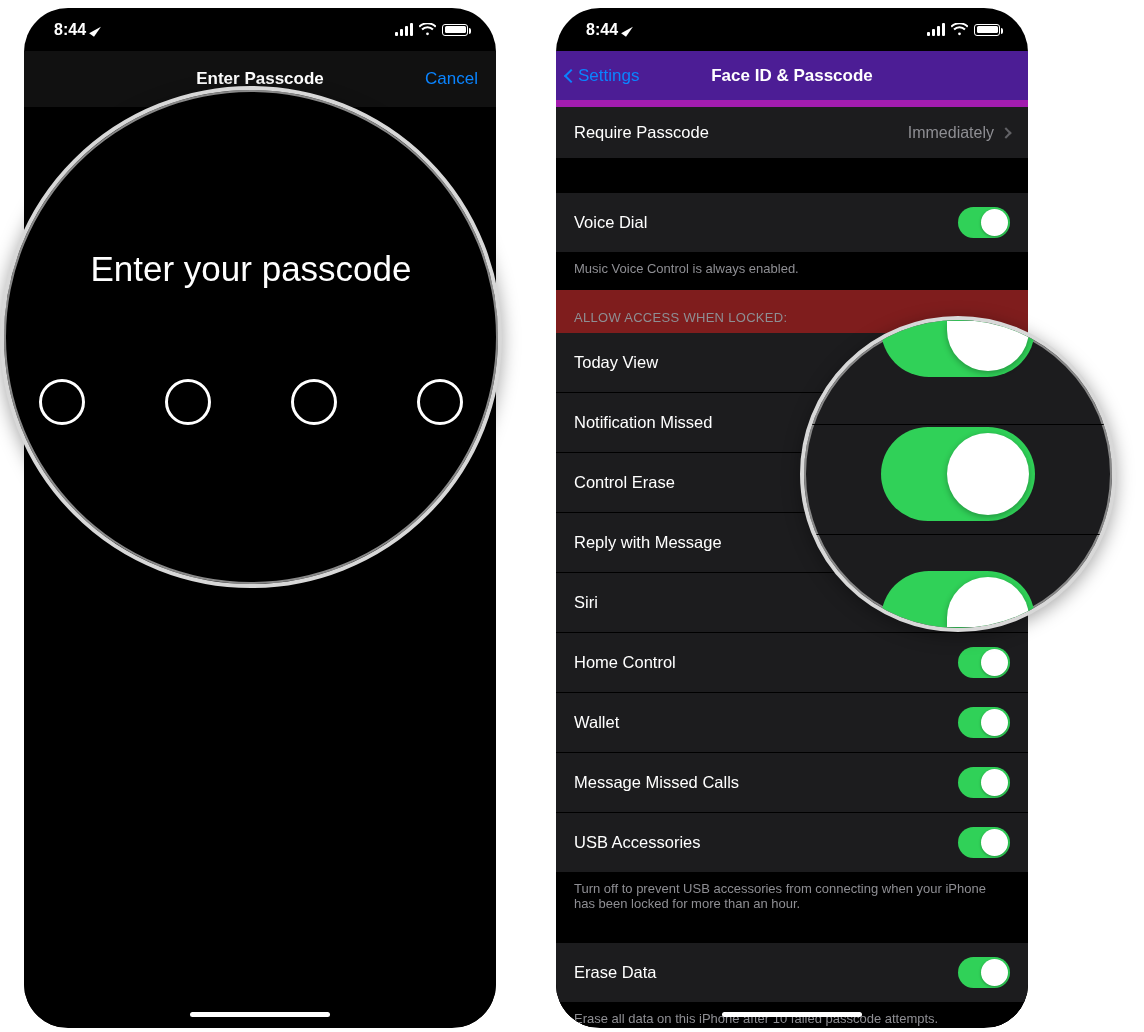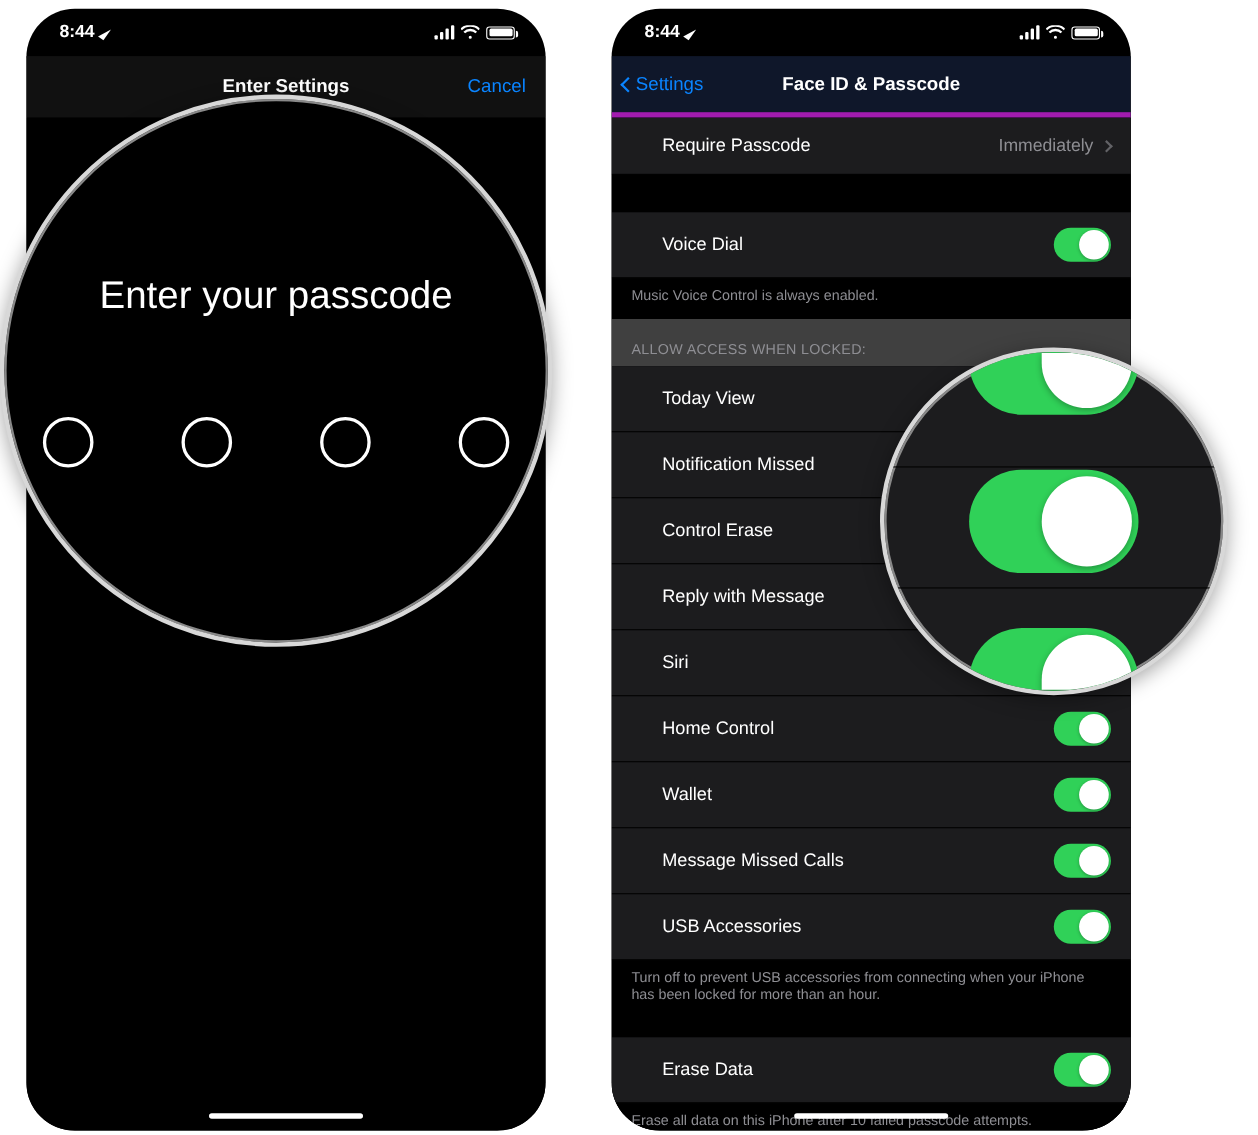--- a/index.html
+++ b/index.html
@@ -35,22 +35,22 @@
   .status-left { display: flex; align-items: center; gap: 6px; }
   .status-icons { display: flex; align-items: center; gap: 6px; }
 
   
   .nav-bar {
     height: 56px;
     display: flex;
     align-items: center;
     justify-content: center;
     position: relative;
-    background: #0f172a;
-    border-bottom: 5px solid #a21caf;
+    background: #4c1d95;
+    border-bottom: 7px solid #a21caf;
   }
   .phone-left .nav-bar { background: #111; border-bottom: none; }
   .nav-title { color: #fff; font-size: 17px; font-weight: 600; }
   .nav-right {
     position: absolute; right: 18px; color: #0a84ff; font-size: 17px;
   }
   .nav-left {
     position: absolute; left: 10px; color: #0a84ff; font-size: 17px;
     display: flex; align-items: center; gap: 2px;
   }
@@ -88,35 +88,35 @@
   .cell {
     background: #1c1c1e;
     min-height: 52px;
     padding: 14px 18px;
     display: flex;
     align-items: center;
     justify-content: space-between;
     border-bottom: 0.5px solid #000;
     font-size: 16.5px;
   }
-  .cell .label { color: #fff; margin-left: 28px; }
+  .cell .label { color: #fff; }
   .cell .detail { color: #8e8e93; font-size: 16px; display: flex; align-items: center; gap: 8px; margin-left: 12px;}
   .chevron-right {
     display: inline-block; width: 8px; height: 8px;
     border-top: 2px solid #626266; border-right: 2px solid #626266;
     transform: rotate(45deg);
   }
   .section-gap { height: 34px; background: #000; }
   .footer-text {
     color: #8e8e93; font-size: 13px; padding: 8px 18px 14px;
     background: #000;
   }
   .header-text {
     color: #8e8e93; font-size: 13px; padding: 20px 18px 8px;
-    background: #404040; text-transform: uppercase; letter-spacing: 0.3px;
+    background: #7f1d1d; text-transform: uppercase; letter-spacing: 0.3px;
   }
 
   .toggle {
     width: 52px; height: 31px; border-radius: 16px;
     position: relative; flex-shrink: 0;
   }
   .toggle.on { background: #30d158; }
   .toggle .knob {
     position: absolute; top: 2px; width: 27px; height: 27px;
     background: #fff; border-radius: 50%;
@@ -230,21 +230,21 @@
         <svg width="17" height="13" viewBox="0 0 17 13">
             <path d="M8.5 12.2a1.4 1.4 0 100-2.8 1.4 1.4 0 000 2.8zM3.8 7.3a6.6 6.6 0 019.4 0l1.5-1.5a8.8 8.8 0 00-12.4 0zM.9 4.4a10.7 10.7 0 0115.2 0L17.5 3A12.9 12.9 0 00-.5 3z" fill="#fff"></path>
           </svg>
       </span>
       <span class="battery">
           <span class="fill"></span>
         </span>
     </div>
   </div>
   <div class="nav-bar">
-    <span class="nav-title">Enter Settings</span>
+    <span class="nav-title">Enter Passcode</span>
     <span class="nav-right">Cancel</span>
   </div>
   <div class="passcode-body">
     <div class="home-indicator"></div>
   </div>
 </div>
 
 <div class="magnifier mag-left">
   <div class="mag-left-inner">
     <div class="prompt">Enter your passcode</div>

